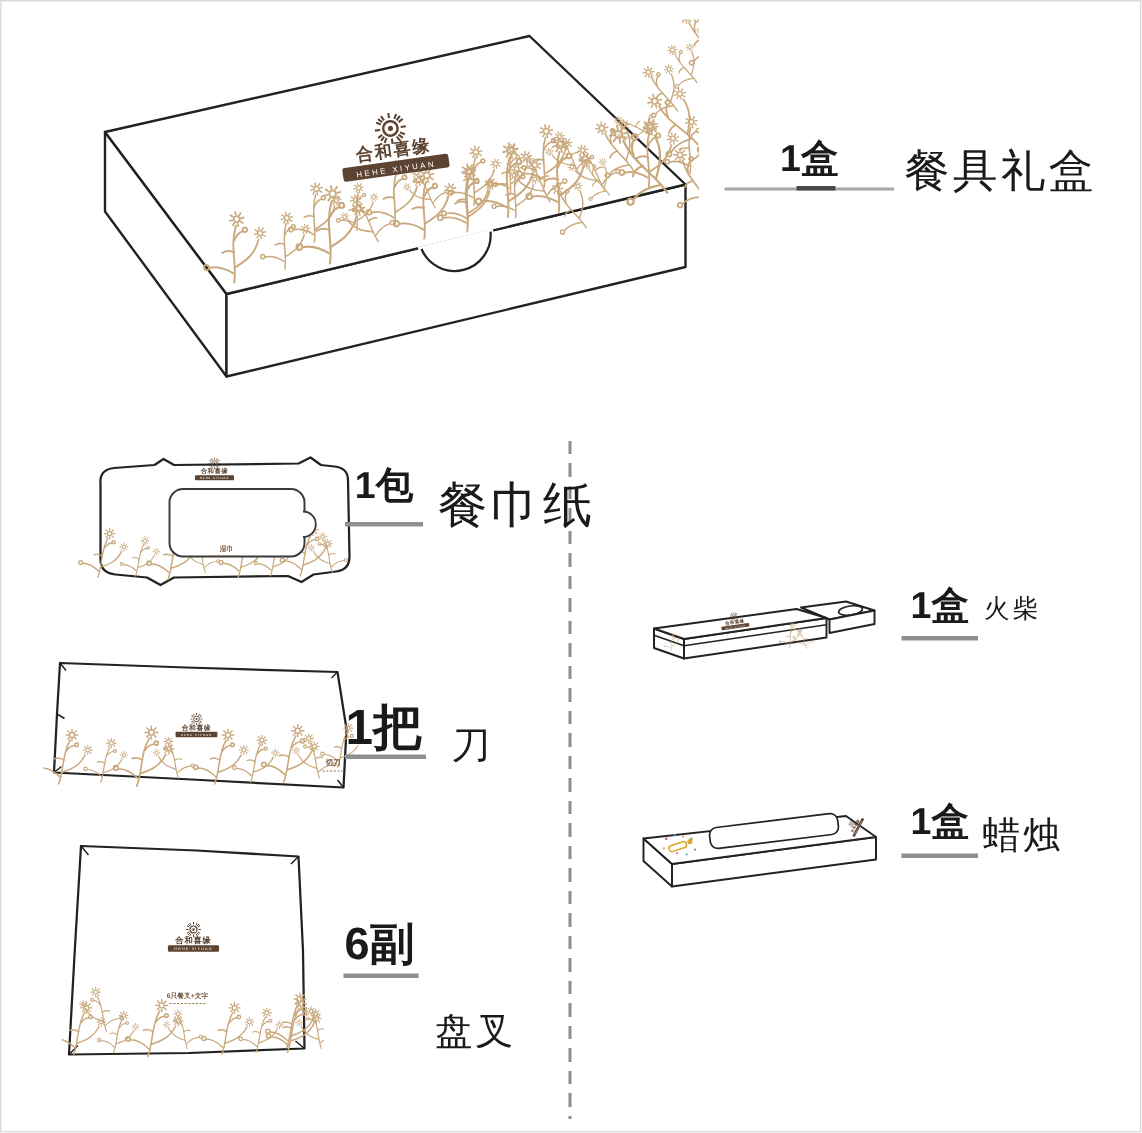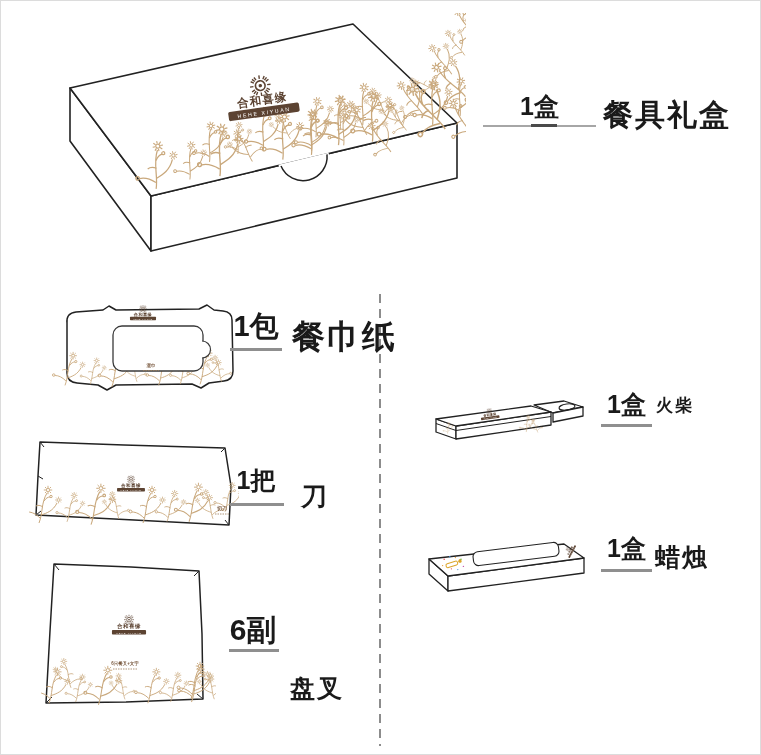--- a/index.html
+++ b/index.html
@@ -9,21 +9,21 @@
     font-family:"Liberation Sans","DejaVu Sans",sans-serif;
     padding-left:32px;
   }
   .abs{position:absolute;}
   svg{font-family:"Liberation Sans","DejaVu Sans",sans-serif;}
   .count{
     position:absolute;text-align:center;font-weight:600;color:#1a1a1a;
     line-height:1.1;white-space:nowrap;
   }
   .iname{
-    position:absolute;font-weight:700;color:#1a1a1a;line-height:1.1;
+    position:absolute;font-weight:400;color:#1a1a1a;line-height:1.1;
     letter-spacing:2px;white-space:nowrap;
   }
   .uline{position:absolute;background:#8f8f8f;}
   .longline{position:absolute;background:#a6a6a6;}
   .darkseg{position:absolute;background:#4a4a4a;}
   #divider{
     position:absolute;left:378px;top:293px;width:2px;height:452px;
     background:repeating-linear-gradient(to bottom,#8c8c8c 0 9px,transparent 9px 15px);
   }
   .micro{fill:#7a5a40;}
@@ -134,39 +134,39 @@
     </g>
     <rect x="62" y="25" width="90" height="45" rx="9" fill="#ffffff" stroke="#3a3a3a" stroke-width="1.3"></rect>
     <path d="M151,40 a8.5,8.5 0 0 1 0,17" fill="#ffffff" stroke="#3a3a3a" stroke-width="1.2"></path>
     <use href="#logo" transform="translate(92,15) scale(0.42)"></use>
     <g>
       <text class="micro" x="100" y="66" font-size="4.5" text-anchor="middle" font-weight="bold">湿巾</text>
       <line x1="92" y1="69.5" x2="108" y2="69.5" stroke="#9c7c58" stroke-width="0.8" stroke-dasharray="1.5 1"></line>
     </g>
   </svg>
 
-  <div class="count" style="left:226px;top:310px;width:58px;font-size:29px">1包</div>
+  <div class="count" style="left:226px;top:310px;width:58px;font-size:25px">1包</div>
   <div class="uline" style="left:229px;top:347px;width:52px;height:3px"></div>
   <div class="iname" style="left:291px;top:318px;font-size:33px">餐巾纸</div>
 
   <svg class="abs" style="left:28px;top:430px" width="210" height="102" viewBox="0 0 210 102">
     <path d="M11,11 L95,14 L196,17 L202,55 L200,94 L105,89 L7,84 L9,45 Z" fill="#ffffff" stroke="#222222" stroke-width="1.5" stroke-linejoin="round"></path>
     <path d="M11,11 l4,5 M9,45 l5,3 M7,84 l5,-4 M196,17 l-4,4 M200,94 l-4,-5" fill="none" stroke="#222222" stroke-width="1"></path>
     <g>
       <use href="#floral-row" transform="translate(10,56) scale(1.0)"></use>
       <use href="#sprig" transform="translate(196,52) scale(0.8)"></use>
     </g>
     <use href="#logo" transform="translate(102,56) scale(0.45)"></use>
     <g>
       <text class="micro" x="193" y="79" font-size="5" text-anchor="middle" font-weight="bold">切刀</text>
       <line x1="186" y1="83" x2="200" y2="83" stroke="#9c7c58" stroke-width="0.8" stroke-dasharray="1.5 1"></line>
     </g>
   </svg>
 
-  <div class="count" style="left:226px;top:466px;width:58px;font-size:25px">1把</div>
+  <div class="count" style="left:226px;top:466px;width:58px;font-size:33px">1把</div>
   <div class="uline" style="left:229px;top:502px;width:54px;height:3px"></div>
   <div class="iname" style="left:300px;top:481px;font-size:26px">刀</div>
 
   <svg class="abs" style="left:40px;top:558px" width="175" height="155" viewBox="0 0 175 155">
     <path d="M13,5 L90,8 L158,12 L161,75 L162,140 L85,143 L5,144 L9,72 Z" fill="#ffffff" stroke="#222222" stroke-width="1.5" stroke-linejoin="round"></path>
     <path d="M13,5 l5,6 M158,12 l-5,5 M5,144 l6,-6 M162,140 l-6,-5" fill="none" stroke="#222222" stroke-width="1"></path>
     <g>
       <use href="#floral-row" transform="translate(8,110) scale(0.95)"></use>
       <use href="#sprig" transform="translate(150,104) scale(1.0)"></use>
       <use href="#sprig" transform="translate(30,100) scale(-0.8,0.8)"></use>

